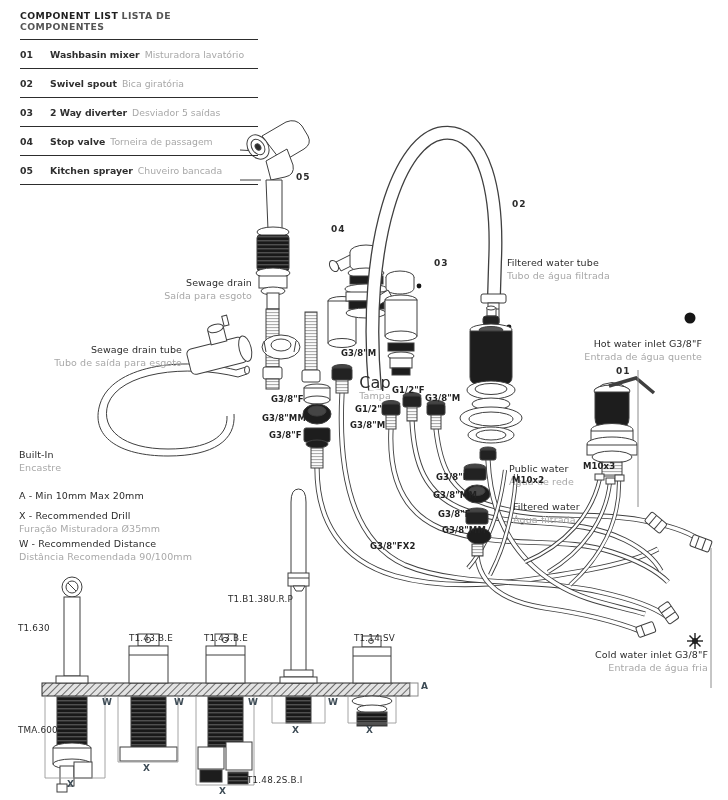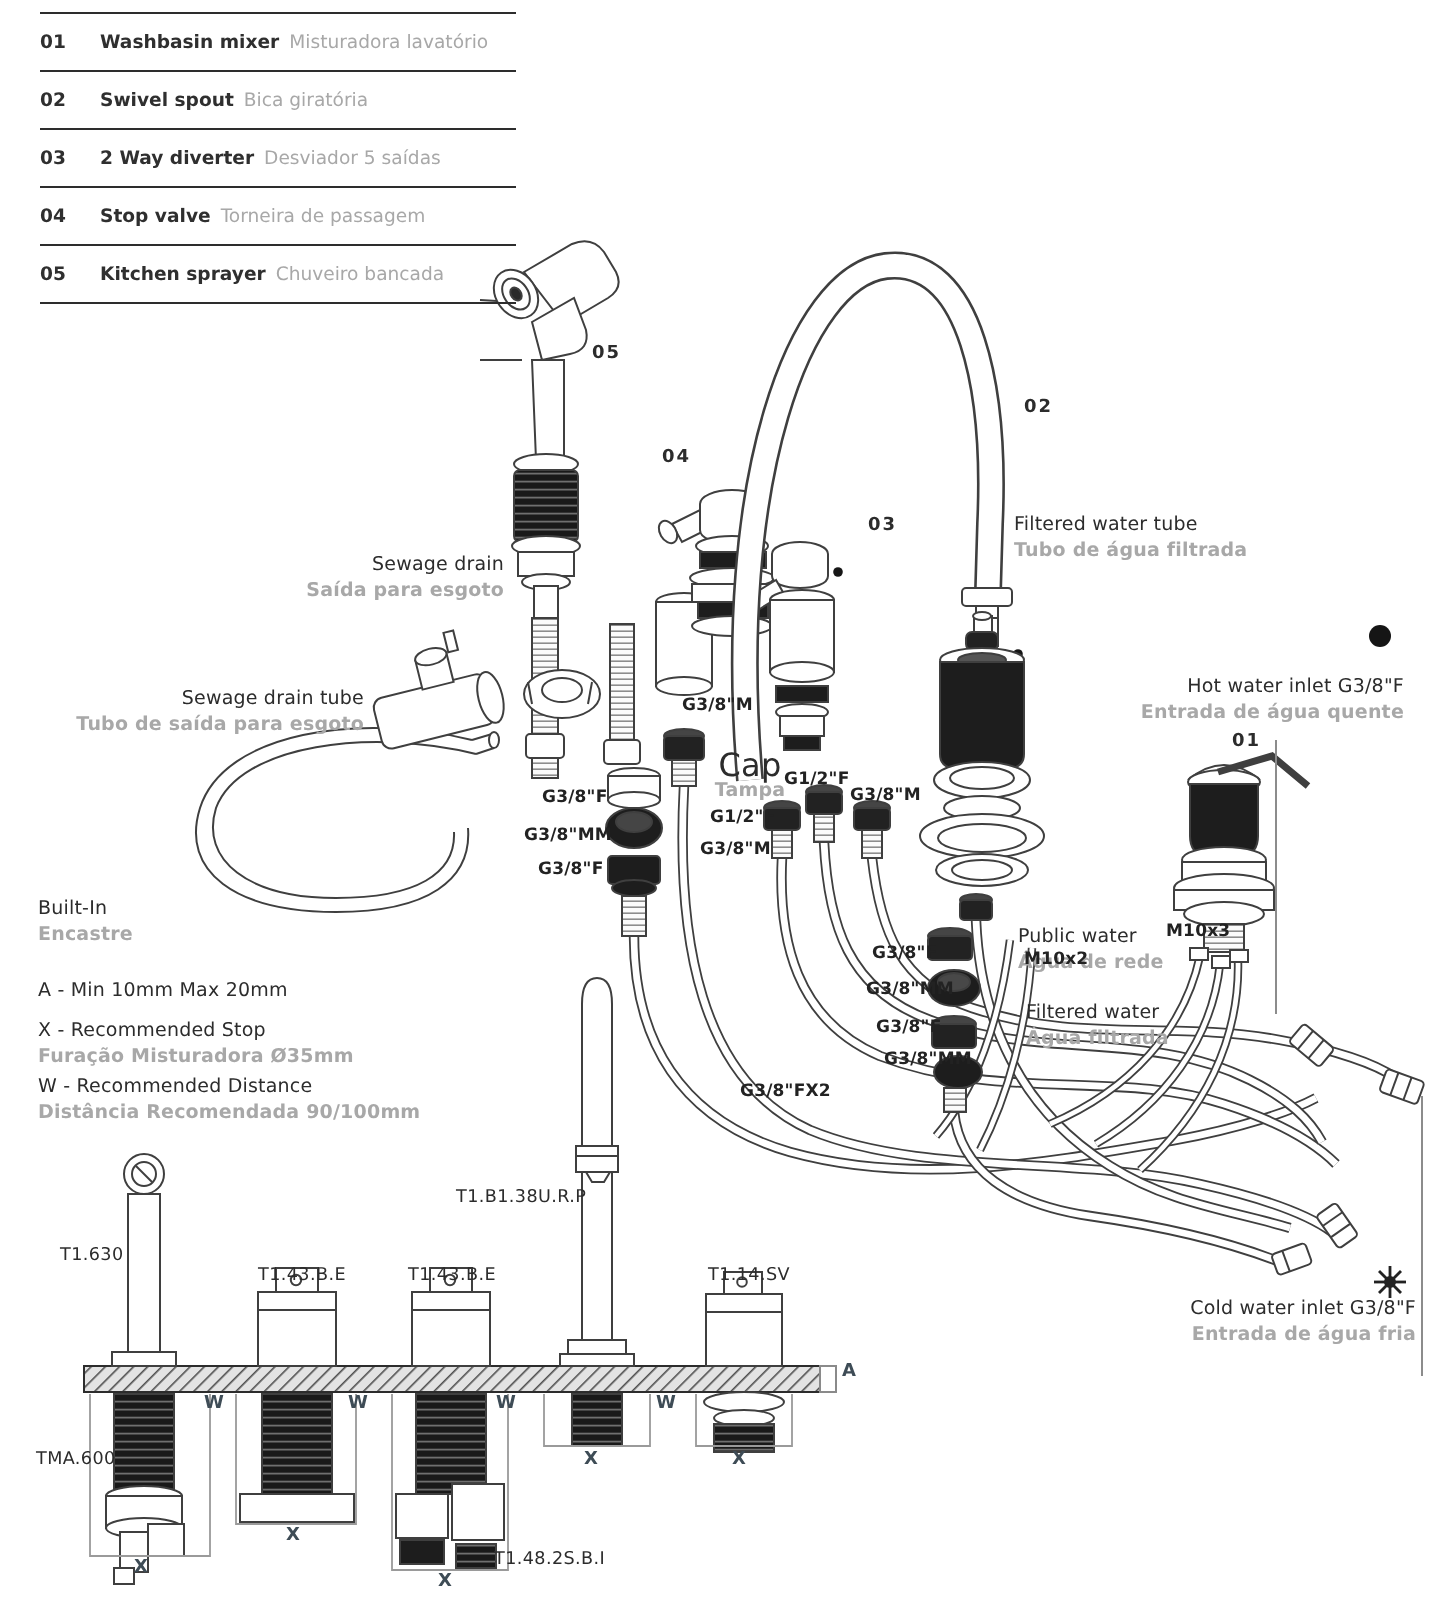--- a/index.html
+++ b/index.html
@@ -1,20 +1,20 @@
 <!DOCTYPE html>
 <html><head>
 <meta charset="utf-8">
 <style>
   html,body{margin:0;padding:0;background:#fff;}
   body{width:728px;height:800px;position:relative;overflow:hidden;
        font-family:"DejaVu Sans","Liberation Sans",sans-serif;color:#2f2f2f;}
   .abs{position:absolute;}
   .b{font-weight:normal;color:#2c2c2c;}
-  .g{color:#a8a8a8;font-weight:bold;}
+  .g{color:#a8a8a8;font-weight:normal;}
   .callout{font-size:9.5px;line-height:13px;letter-spacing:.1px;}
   .thread{font-size:8.5px;font-weight:bold;color:#222;letter-spacing:.1px;white-space:nowrap;}
   .code{font-size:8.8px;font-weight:normal;color:#2c2c2c;letter-spacing:.2px;white-space:nowrap;}
   .dim{font-size:9px;font-weight:bold;color:#3e4c56;}
   .dnum{font-size:9px;font-weight:bold;color:#2c2c2c;letter-spacing:1px;}
   .ra{text-align:right;}.ca{text-align:center;}
   
   .clist{position:absolute;left:20px;top:6px;width:238px;font-size:9.3px;}
   .clist .hdr{padding:4px 0 7px 0;letter-spacing:.4px;}
   .clist .hdr .en{font-weight:bold;color:#1f1f1f;}
@@ -336,20 +336,24 @@
         <line x1="353" y1="656" x2="391" y2="656"></line>
       <ellipse cx="372" cy="701" rx="20" ry="5" fill="#fff"></ellipse>
       <ellipse cx="372" cy="709" rx="15" ry="4" fill="#fff"></ellipse>
       <rect x="357" y="712" width="30" height="14" fill="url(#thread)"></rect>
       <path class="brk" d="M348,697 V723 H396 V697"></path>
     </g>
   </g>
 </svg>
 
 <div class="clist">
+  <div class="hdr">
+    <span class="en">COMPONENT LIST</span>
+    <span class="pt">LISTA DE COMPONENTES</span>
+  </div>
   <div class="crow">
     <span class="n">01</span>
     <span class="en">Washbasin mixer</span>
     <span class="pt">Misturadora lavatório</span>
   </div>
   <div class="crow">
     <span class="n">02</span>
     <span class="en">Swivel spout</span>
     <span class="pt">Bica giratória</span>
   </div>
@@ -411,21 +415,21 @@
 </div>
 <div class="abs callout ca" style="left:352px;top:376px;width:46px">
   <div class="b" style="font-size:16px">Cap</div>
   <div class="g">Tampa</div>
 </div>
 
 <div class="abs callout" style="left:19px;top:489px">
   <div class="b">A - Min 10mm Max 20mm</div>
 </div>
 <div class="abs callout" style="left:19px;top:509px">
-  <div class="b">X - Recommended Stop</div>
+  <div class="b">X - Recommended Drill</div>
   <div class="g">Furação Misturadora Ø35mm</div>
 </div>
 <div class="abs callout" style="left:19px;top:537px">
   <div class="b">W - Recommended Distance</div>
   <div class="g">Distância Recomendada 90/100mm</div>
 </div>
 
 <div class="abs thread" style="left:341px;top:348px">G3/8"M</div>
 <div class="abs thread" style="left:271px;top:394px">G3/8"F</div>
 <div class="abs thread" style="left:262px;top:413px">G3/8"MM</div>
@@ -435,21 +439,21 @@
 <div class="abs thread" style="left:392px;top:385px">G1/2"F</div>
 <div class="abs thread" style="left:425px;top:393px">G3/8"M</div>
 <div class="abs thread" style="left:436px;top:472px">G3/8"F</div>
 <div class="abs thread" style="left:433px;top:490px">G3/8"MM</div>
 <div class="abs thread" style="left:438px;top:509px">G3/8"F</div>
 <div class="abs thread" style="left:442px;top:525px">G3/8"MM</div>
 <div class="abs thread" style="left:370px;top:541px">G3/8"FX2</div>
 <div class="abs thread" style="left:512px;top:475px">M10x2</div>
 <div class="abs thread" style="left:583px;top:461px">M10x3</div>
 
-<div class="abs code" style="left:30px;top:623px">T1.630</div>
+<div class="abs code" style="left:18px;top:623px">T1.630</div>
 <div class="abs code" style="left:129px;top:633px">T1.43.B.E</div>
 <div class="abs code" style="left:204px;top:633px">T1.43.B.E</div>
 <div class="abs code" style="left:228px;top:594px">T1.B1.38U.R.P</div>
 <div class="abs code" style="left:354px;top:633px">T1.14.SV</div>
 <div class="abs code" style="left:18px;top:725px">TMA.600</div>
 <div class="abs code" style="left:116px;top:802px">TMA.43F34.B</div>
 <div class="abs code" style="left:247px;top:775px">T1.48.2S.B.I</div>
 
 <div class="abs dim" style="left:102px;top:697px">W</div>
 <div class="abs dim" style="left:174px;top:697px">W</div>

